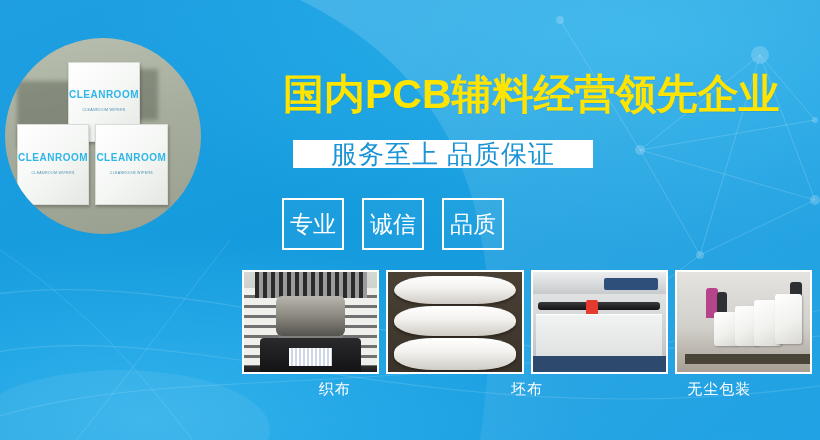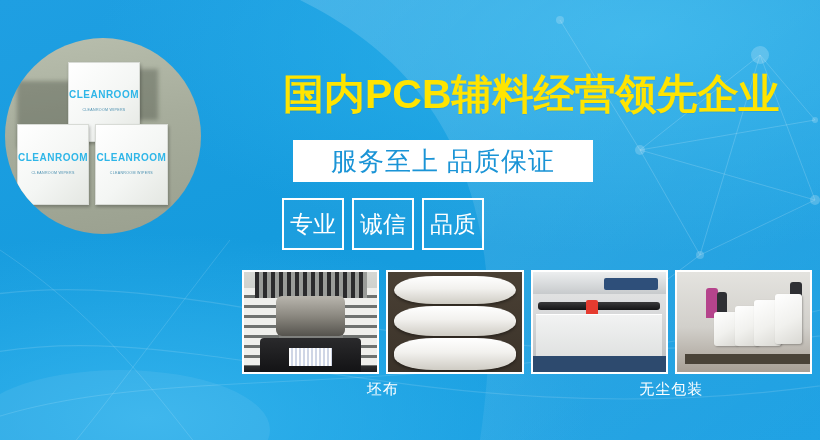--- a/index.html
+++ b/index.html
@@ -44,27 +44,27 @@
   .wstamp{position:absolute;background:#cf2230;}
 
   
   .title{
     position:absolute;left:283px;top:74px;
     font-size:41px;line-height:1;font-weight:700;color:#ffe400;
     letter-spacing:0px;white-space:nowrap;
     text-shadow:0 1px 0 rgba(0,0,0,.06);
   }
   .subbar{
-    position:absolute;left:293px;top:140px;width:300px;height:42px;
+    position:absolute;left:293px;top:140px;width:300px;height:28px;
     background:#ffffff;display:flex;align-items:center;justify-content:center;
   }
   .subbar span{
     color:#1a94d6;font-size:26px;font-weight:500;letter-spacing:1px;white-space:nowrap;
   }
-  .tags{position:absolute;left:282px;top:198px;display:flex;gap:8px;}
+  .tags{position:absolute;left:282px;top:198px;display:flex;gap:18px;}
   .tag{
     width:58px;height:48px;border:2px solid #ffffff;
     display:flex;align-items:center;justify-content:center;
     color:#ffffff;font-size:23px;font-weight:400;letter-spacing:0px;
     background:rgba(255,255,255,0.03);
   }
 
   
   .strip{position:absolute;left:242px;top:270px;width:570px;height:104px;display:flex;gap:7px;}
   .shot{position:relative;flex:1;border:2px solid #ffffff;overflow:hidden;background:#2a2a2a;}
@@ -232,17 +232,18 @@
         <div class="pk-bale" style="left:28%;top:40%;width:18%;height:34%;"></div>
         <div class="pk-bale" style="left:44%;top:34%;width:18%;height:40%;"></div>
         <div class="pk-bale" style="left:58%;top:28%;width:20%;height:46%;"></div>
         <div class="pk-bale" style="left:74%;top:22%;width:20%;height:50%;"></div>
       </div>
     </div>
 
   </div>
 
   <div class="captions">
+    <div class="cap">织布</div>
     <div class="cap">坯布</div>
     <div class="cap">无尘包装</div>
   </div>
 
 </div>
 
 </body></html>

